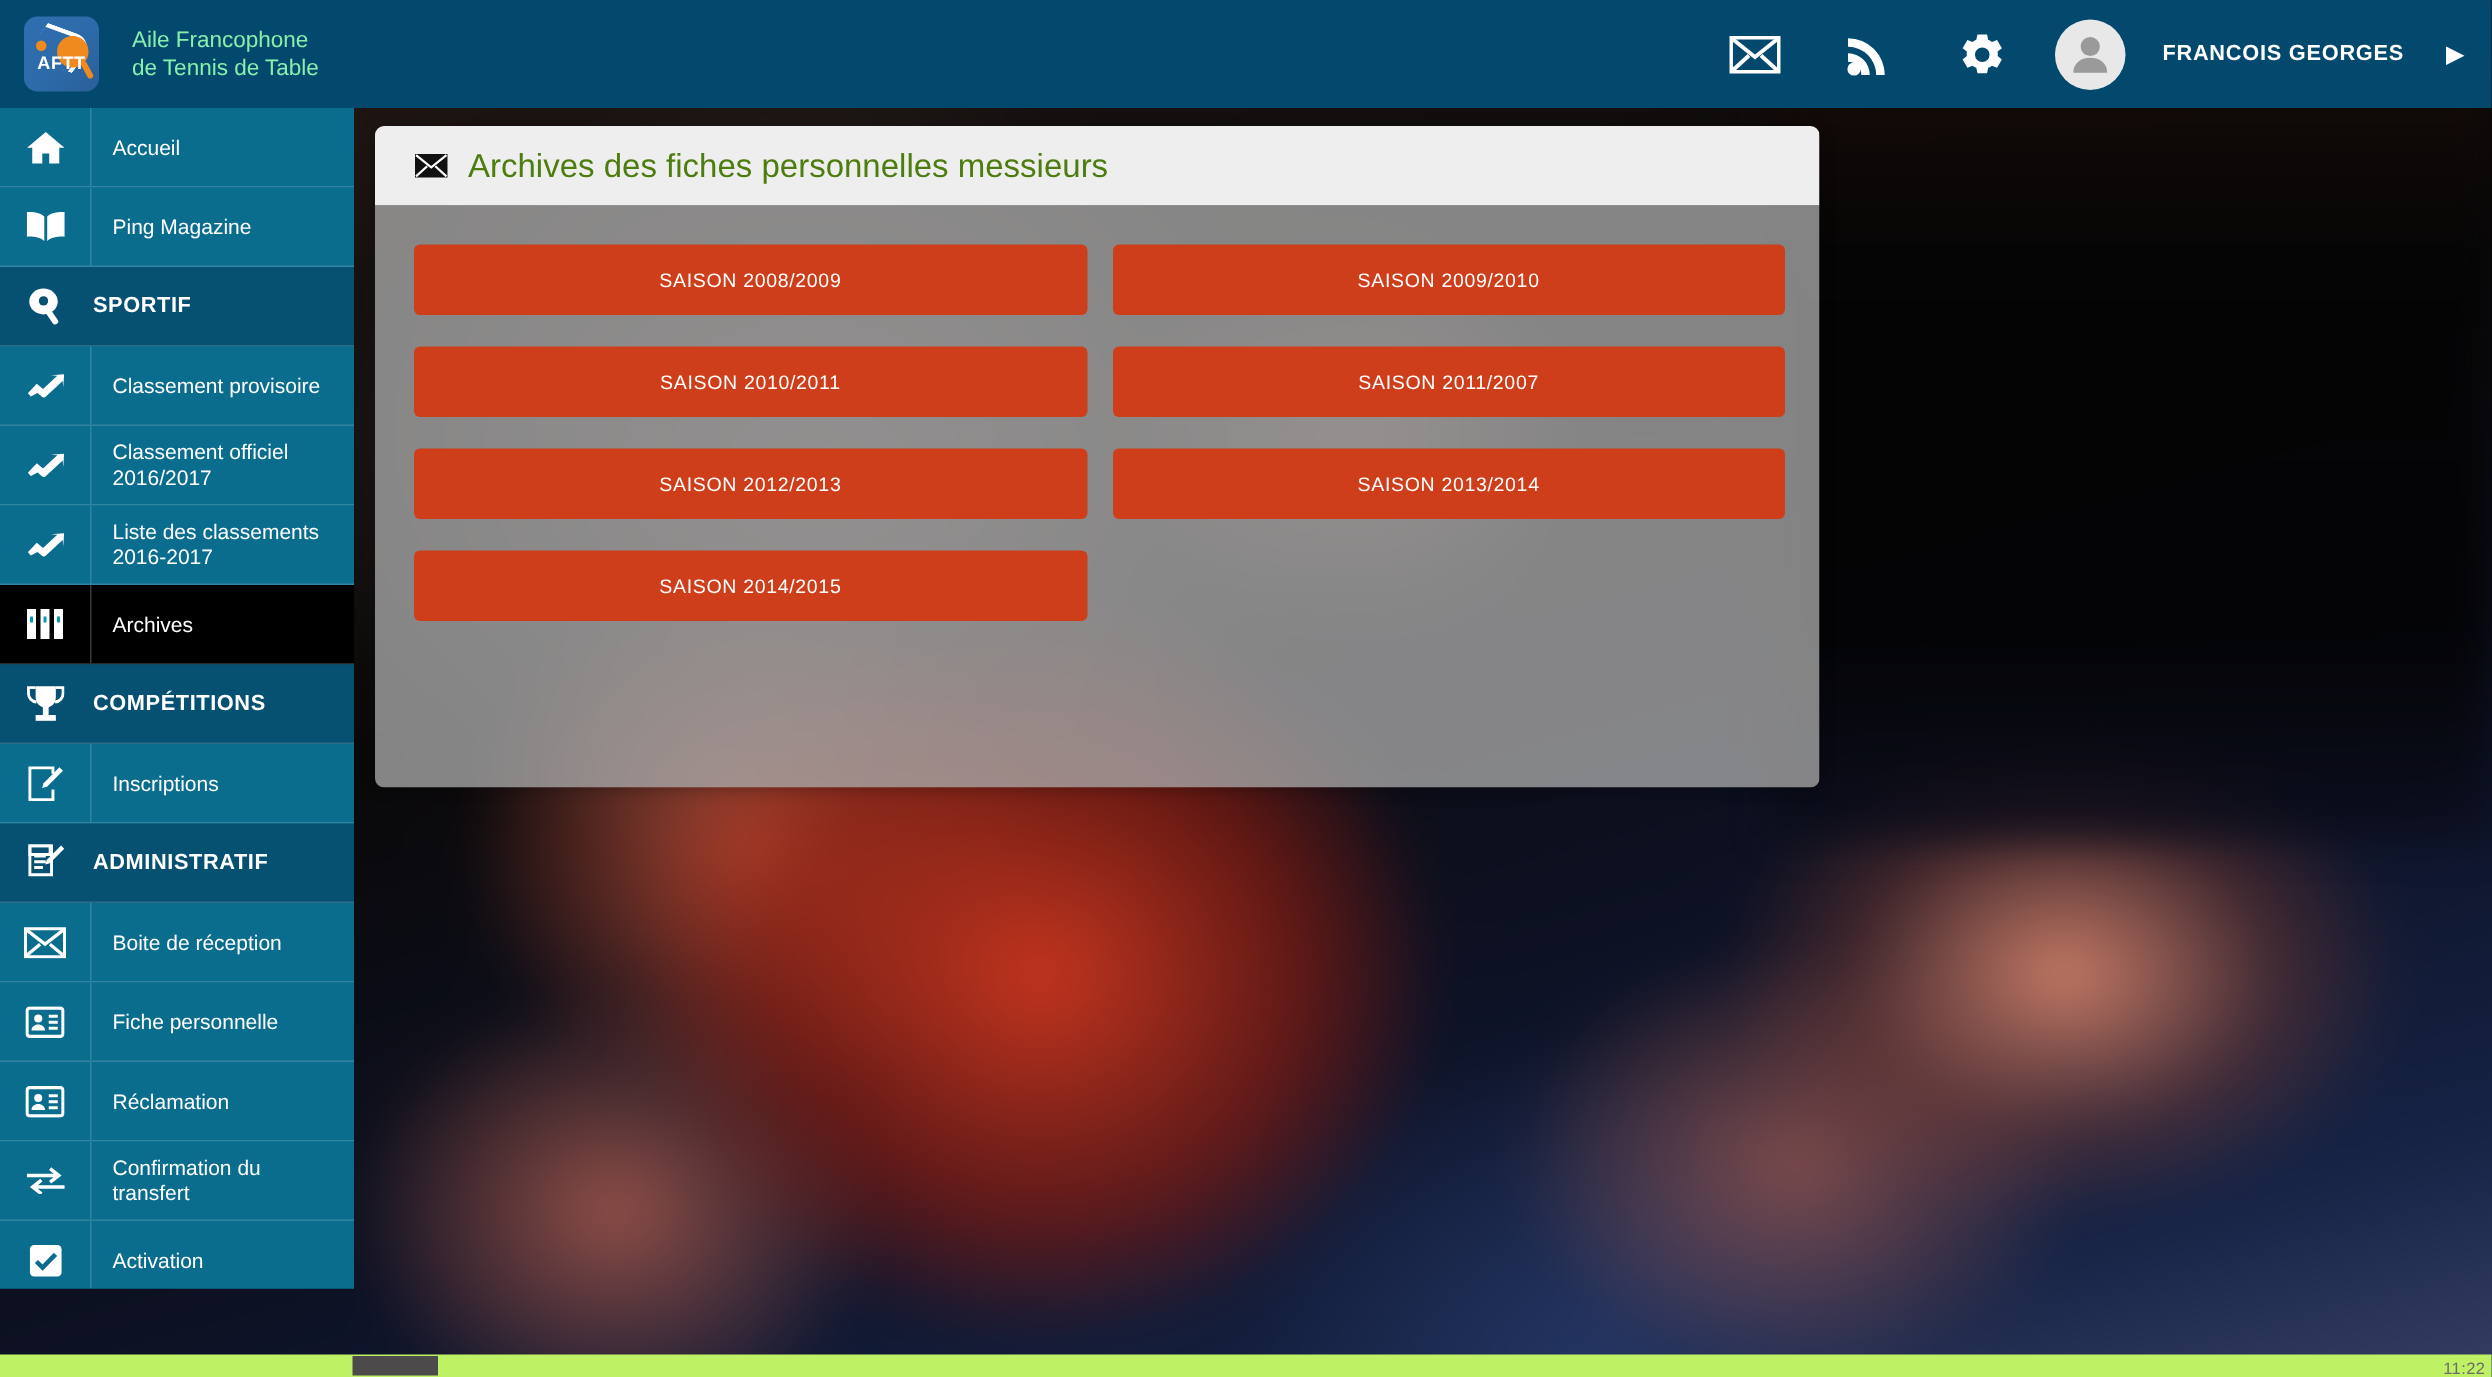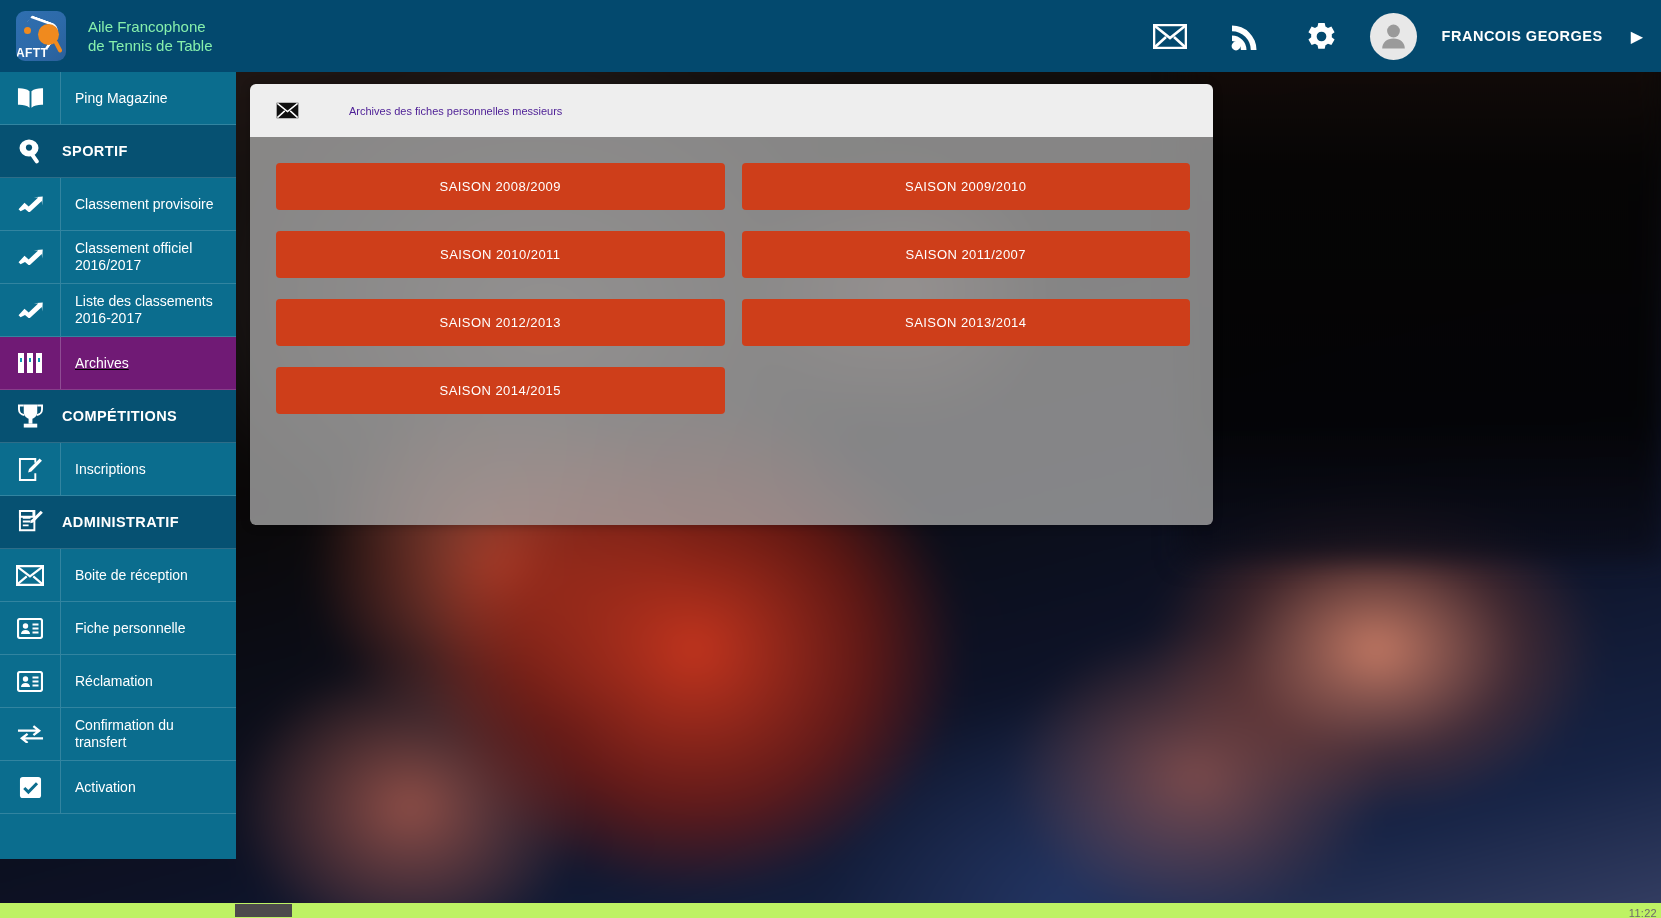--- a/index.html
+++ b/index.html
@@ -54,22 +54,22 @@
   .logo-ball {
     position: absolute; width: 7px; height: 7px; border-radius: 50%;
     background: #f08a1e; left: 8px; top: 16px;
   }
   .logo-swoosh {
     position: absolute; left: 7px; top: 8px; width: 34px; height: 26px;
     border-top: 3px solid #ffffff; border-right: 3px solid #ffffff;
     transform: rotate(20deg) skewX(-16deg); border-radius: 0 14px 0 0;
   }
   .logo-text {
-    position: absolute; bottom: 1px; left: 0; width: 100%;
-    text-align: left; color: #ffffff; font-size: 12px;
+    position: absolute; bottom: 12px; left: 0; width: 100%;
+    text-align: center; color: #ffffff; font-size: 12px;
     font-weight: 700; letter-spacing: .4px;
   }
   #brand-title {
     color: #86efac; font-size: 15px; line-height: 19px;
     margin-left: 22px; white-space: pre-line;
   }
   #header-right {
     margin-left: auto; display: flex; align-items: center;
     padding-right: 18px; gap: 0;
   }
@@ -110,37 +110,37 @@
     font-size: 14px; line-height: 17px; padding: 8px 10px 8px 14px;
   }
   .nav-item.section {
     background: #065172;
   }
   .nav-item.section .ic { border-right: none; }
   .nav-item.section .lbl {
     font-weight: 700; font-size: 14.5px; letter-spacing: .4px;
     padding-left: 1px;
   }
-  .nav-item.active { background: #701a75; text-decoration: underline; }
+  .nav-item.active { background: #000000; text-decoration: underline; }
   .nav-item.active .ic { border-right-color: rgba(255,255,255,.22); }
 
   
   #panel {
     position: absolute; left: 250px; top: 84px;
     width: 963px; height: 441px; z-index: 15;
     border-radius: 6px; overflow: hidden;
     box-shadow: 0 1px 10px rgba(0,0,0,.28);
   }
   #panel-head {
     height: 53px; background: #eeeeee; display: flex;
     align-items: center; padding-left: 26px;
   }
   #panel-head .mail-ic { margin-right: 13px; display: flex; align-items: center; }
   #panel-head .mail-ic svg { fill: #111111; }
-  #panel-title { color: #4c1d95; font-size: 11px; margin-left: 37px; }
+  #panel-title { color: #4d7c0f; font-size: 22px; }
   #panel-body {
     height: 388px; background: rgba(168,168,168,.78);
     padding: 26px 23px 0 26px;
   }
   .btn-row { display: flex; gap: 17px; margin-bottom: 21px; }
   .season-btn {
     flex: 1 1 0; height: 47px; border: none; border-radius: 4px;
     background: #ce3e1a; color: #ffffff; font-size: 13px;
     font-family: "Liberation Sans", sans-serif;
     letter-spacing: .45px; cursor: pointer;
@@ -207,20 +207,28 @@
         </svg>
     </div>
     <div id="username">FRANCOIS GEORGES</div>
     <div id="user-caret">▶</div>
   </div>
 </div>
 
 <div id="sidebar">
     <div class="nav-item">
       <div class="ic">
+        <svg width="25" height="23" viewBox="0 0 26 24">
+          <path d="M13 1L0 12h3.6v11h7V16h4.8v7h7V12H26z"></path>
+        </svg>
+      </div>
+      <div class="lbl">Accueil</div>
+    </div>
+    <div class="nav-item">
+      <div class="ic">
         <svg width="27" height="22" viewBox="0 0 28 22">
           <path d="M13 4C10 1.4 5.6.8 1 1v17c4.6-.2 9 .4 12 3zm2 0c3-2.6 7.4-3.2 12-3v17c-4.6-.2-9 .4-12 3z"></path>
         </svg>
       </div>
       <div class="lbl">Ping Magazine</div>
     </div>
     <div class="nav-item section">
       <div class="ic">
         <svg width="26" height="26" viewBox="0 0 26 26">
           <ellipse cx="11" cy="10" rx="9.5" ry="8.6"></ellipse>

